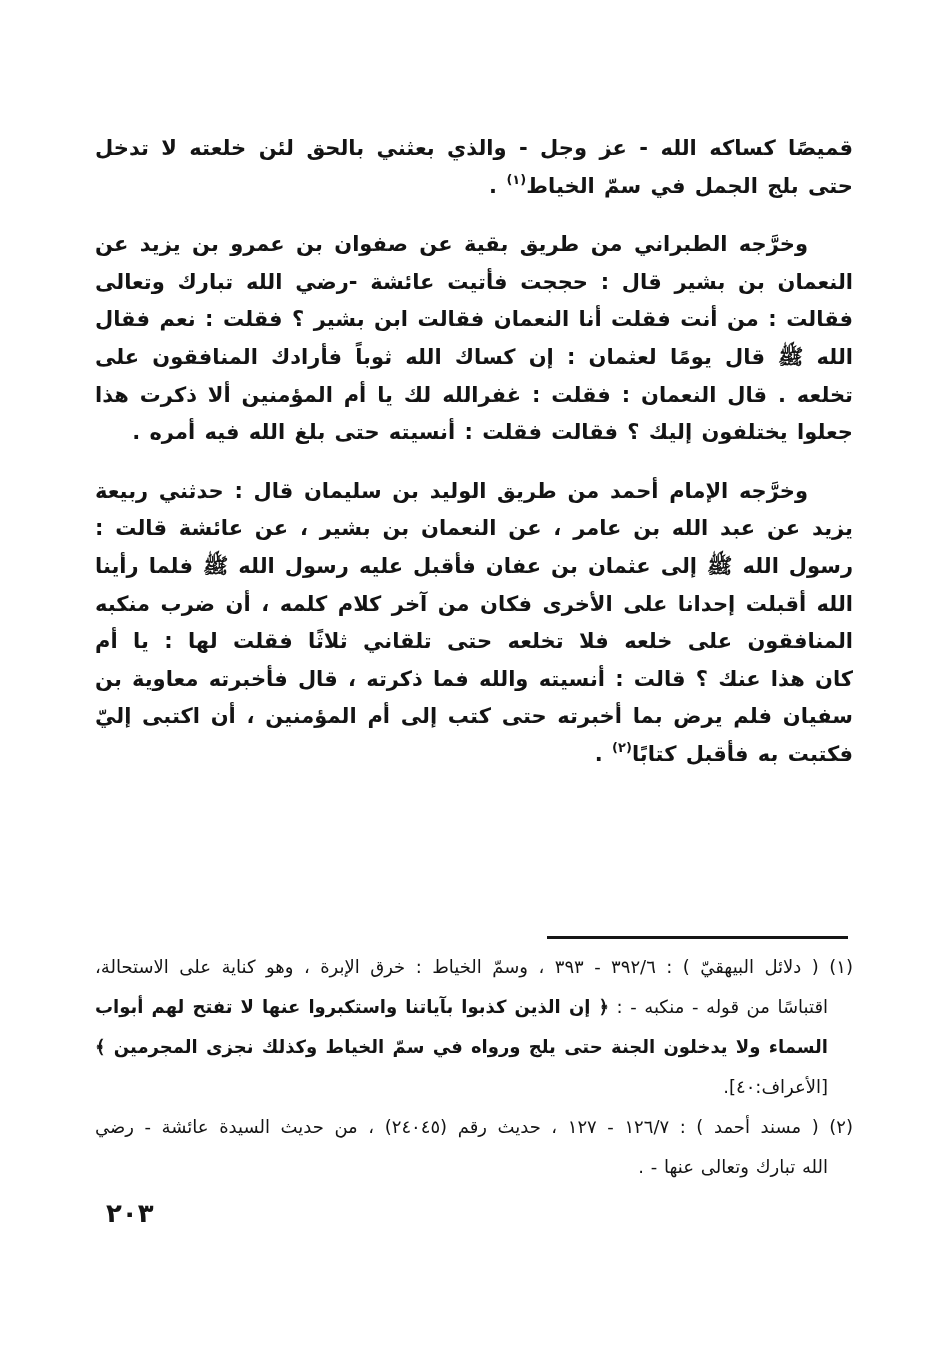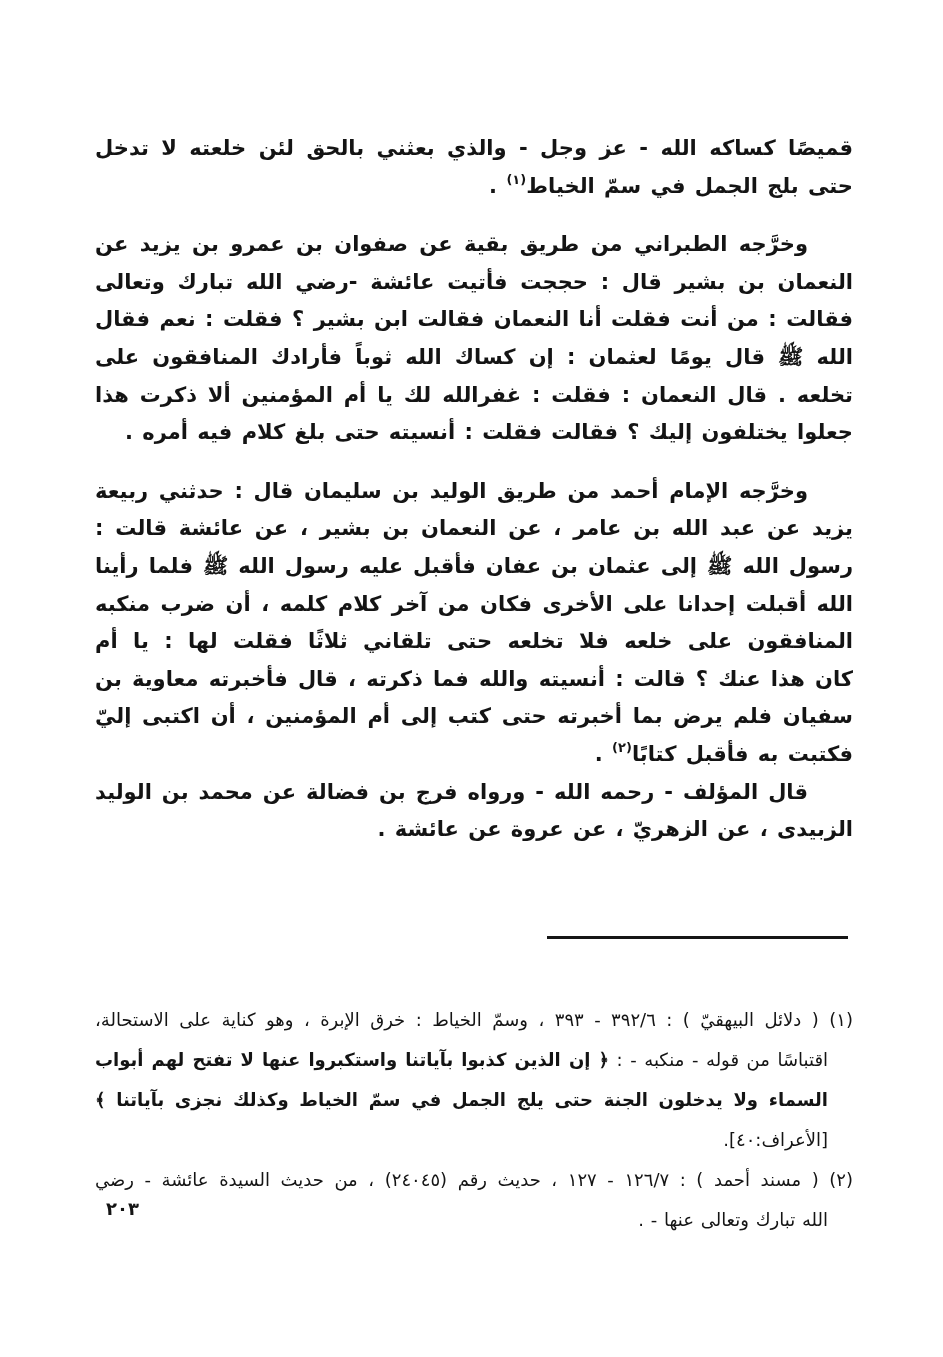--- a/index.html
+++ b/index.html
@@ -52,21 +52,21 @@
   .fn-separator {
     position: absolute;
     top: 936px;
     right: 95px;
     width: 301px;
     height: 3px;
     background: #161616;
   }
   .footnotes {
     position: absolute;
-    top: 1000px;
+    top: 947px;
     left: 95px;
     width: 758px;
     font-size: 18px;
     font-weight: 400;
     line-height: 40px;
   }
   .fline {
     height: 40px;
     overflow: hidden;
     word-spacing: 1px;
@@ -75,21 +75,21 @@
     text-align: justify;
     text-align-last: justify;
   }
   .fline.cont { padding-right: 25px; }
   .qbold { font-weight: 700; }
   
   .page-number {
     position: absolute;
     top: 1198px;
     left: 106px;
-    font-size: 18px;
+    font-size: 26px;
     font-weight: 700;
     letter-spacing: 4px;
   }
 </style>
 </head>
 <body>
 
 <div class="page">
 
   <div class="main-text">
@@ -98,49 +98,45 @@
       <div class="line fill">قميصًا كساكه الله - عز وجل - والذي بعثني بالحق لئن خلعته لا تدخل الجنة</div>
       <div class="line"><span>حتى بلج الجمل في سمّ الخياط</span><sup class="ref">(١)</sup><span> .</span></div>
     </div>
 
     <div class="para indent sp">
       <div class="line fill">وخرَّجه الطبراني من طريق بقية عن صفوان بن عمرو بن يزيد عن</div>
       <div class="line fill">النعمان بن بشير قال : حججت فأتيت عائشة -رضي الله تبارك وتعالى عنها-</div>
       <div class="line fill">فقالت : من أنت فقلت أنا النعمان فقالت ابن بشير ؟ فقلت : نعم فقال : إن رسول</div>
       <div class="line fill">الله ﷺ قال يومًا لعثمان : إن كساك الله ثوباً فأرادك المنافقون على خلعه فلا</div>
       <div class="line fill">تخلعه . قال النعمان : فقلت : غفرالله لك يا أم المؤمنين ألا ذكرت هذا حين</div>
-      <div class="line">جعلوا يختلفون إليك ؟ فقالت فقلت : أنسيته حتى بلغ كلام فيه أمره .</div>
+      <div class="line">جعلوا يختلفون إليك ؟ فقالت فقلت : أنسيته حتى بلغ الله فيه أمره .</div>
     </div>
 
     <div class="para indent sp">
       <div class="line fill">وخرَّجه الإمام أحمد من طريق الوليد بن سليمان قال : حدثني ربيعة بن</div>
       <div class="line fill">يزيد عن عبد الله بن عامر ، عن النعمان بن بشير ، عن عائشة قالت : أرسل</div>
       <div class="line fill">رسول الله ﷺ إلى عثمان بن عفان فأقبل عليه رسول الله ﷺ فلما رأينا رسول</div>
       <div class="line fill">الله أقبلت إحدانا على الأخرى فكان من آخر كلام كلمه ، أن ضرب منكبه</div>
       <div class="line fill">المنافقون على خلعه فلا تخلعه حتى تلقاني ثلاثًا فقلت لها : يا أم المؤمنين فأين</div>
       <div class="line fill">كان هذا عنك ؟ قالت : أنسيته والله فما ذكرته ، قال فأخبرته معاوية بن أبي</div>
       <div class="line fill">سفيان فلم يرض بما أخبرته حتى كتب إلى أم المؤمنين ، أن اكتبى إليّ به ،</div>
       <div class="line"><span>فكتبت به فأقبل كتابًا</span><sup class="ref">(٢)</sup><span> .</span></div>
     </div>
 
-    <div class="para indent">
-      <div class="line fill">قال المؤلف - رحمه الله - ورواه فرج بن فضالة عن محمد بن الوليد</div>
-      <div class="line">الزبيدى ، عن الزهريّ ، عن عروة عن عائشة .</div>
-    </div>
 
   </div>
 
   <div class="fn-separator"></div>
 
   <div class="footnotes">
 
     <div class="footnote">
       <div class="fline fill">(١) ( دلائل البيهقيّ ) : ٣٩٢/٦ - ٣٩٣ ، وسمّ الخياط : خرق الإبرة ، وهو كناية على الاستحالة،</div>
       <div class="fline fill cont"><span>اقتباسًا من قوله - منكبه - : </span><span class="qbold">﴿ إن الذين كذبوا بآياتنا واستكبروا عنها لا تفتح لهم أبواب</span></div>
-      <div class="fline fill cont qbold">السماء ولا يدخلون الجنة حتى يلج الجمل في سمّ الخياط وكذلك نجزى بآياتنا ﴾</div>
+      <div class="fline fill cont qbold">السماء ولا يدخلون الجنة حتى يلج ورواه في سمّ الخياط وكذلك نجزى المجرمين ﴾</div>
       <div class="fline cont">[الأعراف:٤٠].</div>
     </div>
 
     <div class="footnote">
       <div class="fline fill">(٢) ( مسند أحمد ) : ١٢٦/٧ - ١٢٧ ، حديث رقم (٢٤٠٤٥) ، من حديث السيدة عائشة - رضي</div>
       <div class="fline cont">الله تبارك وتعالى عنها - .</div>
     </div>
 
   </div>
 

